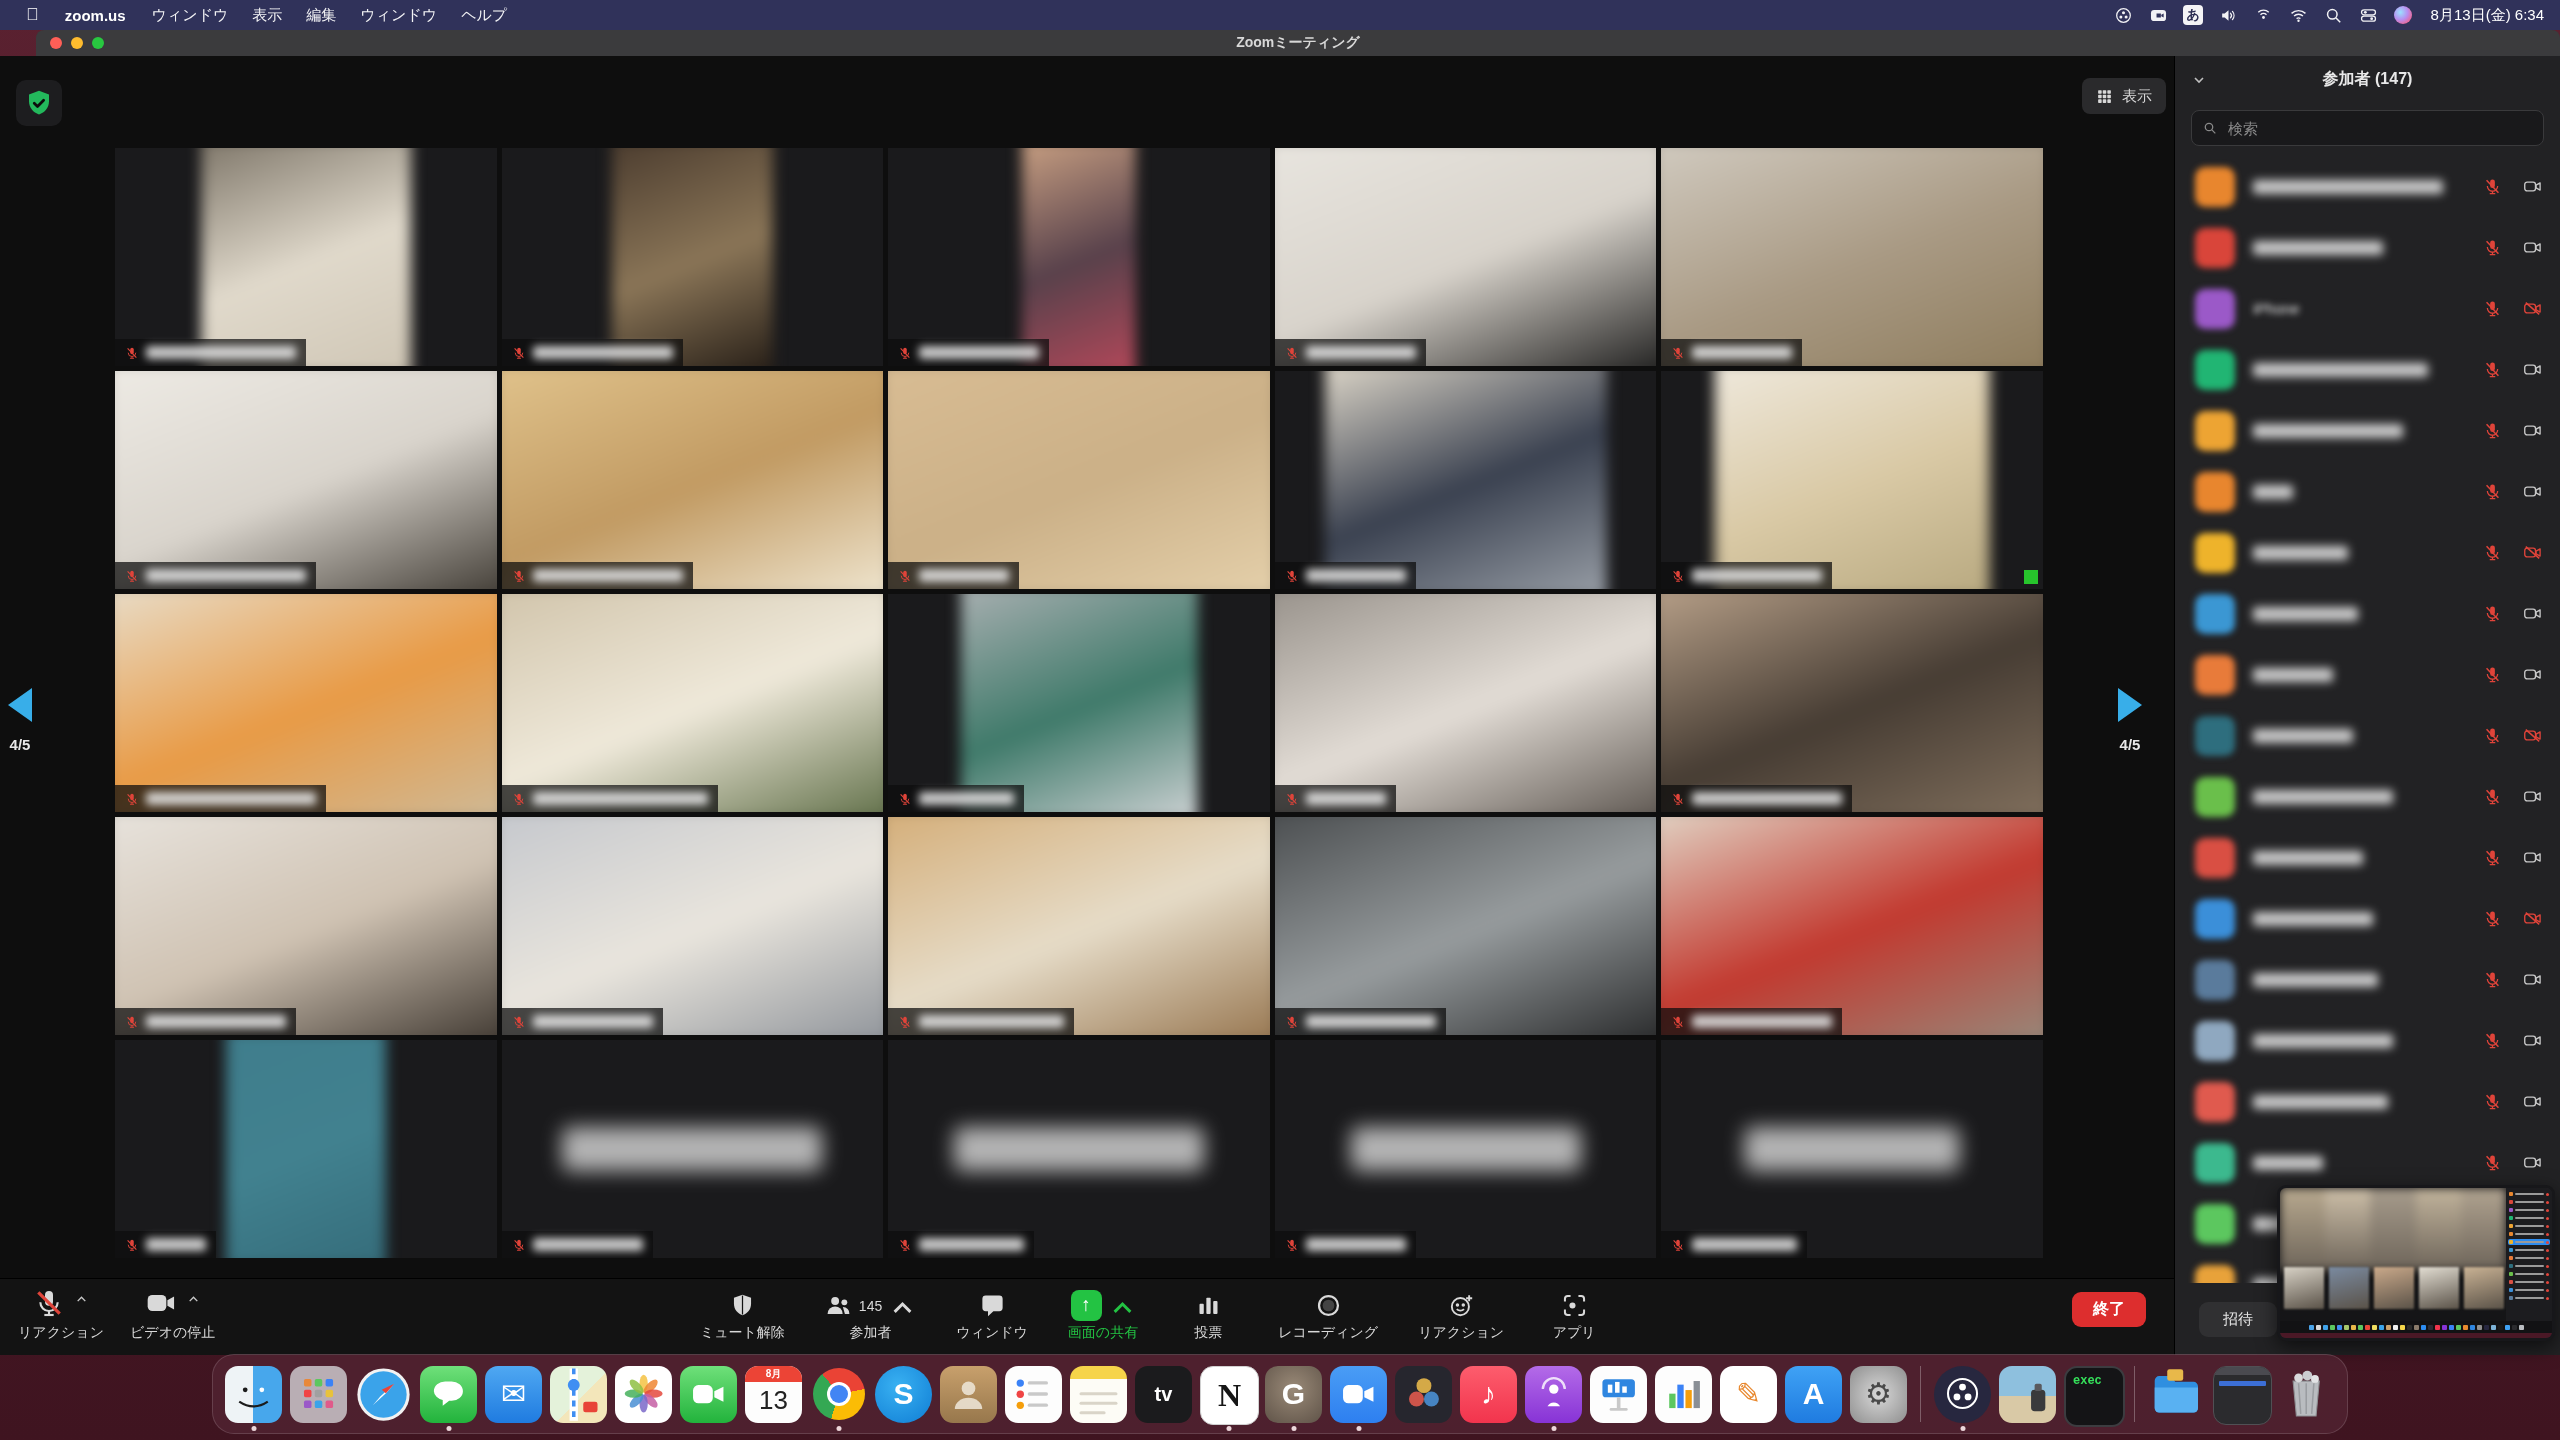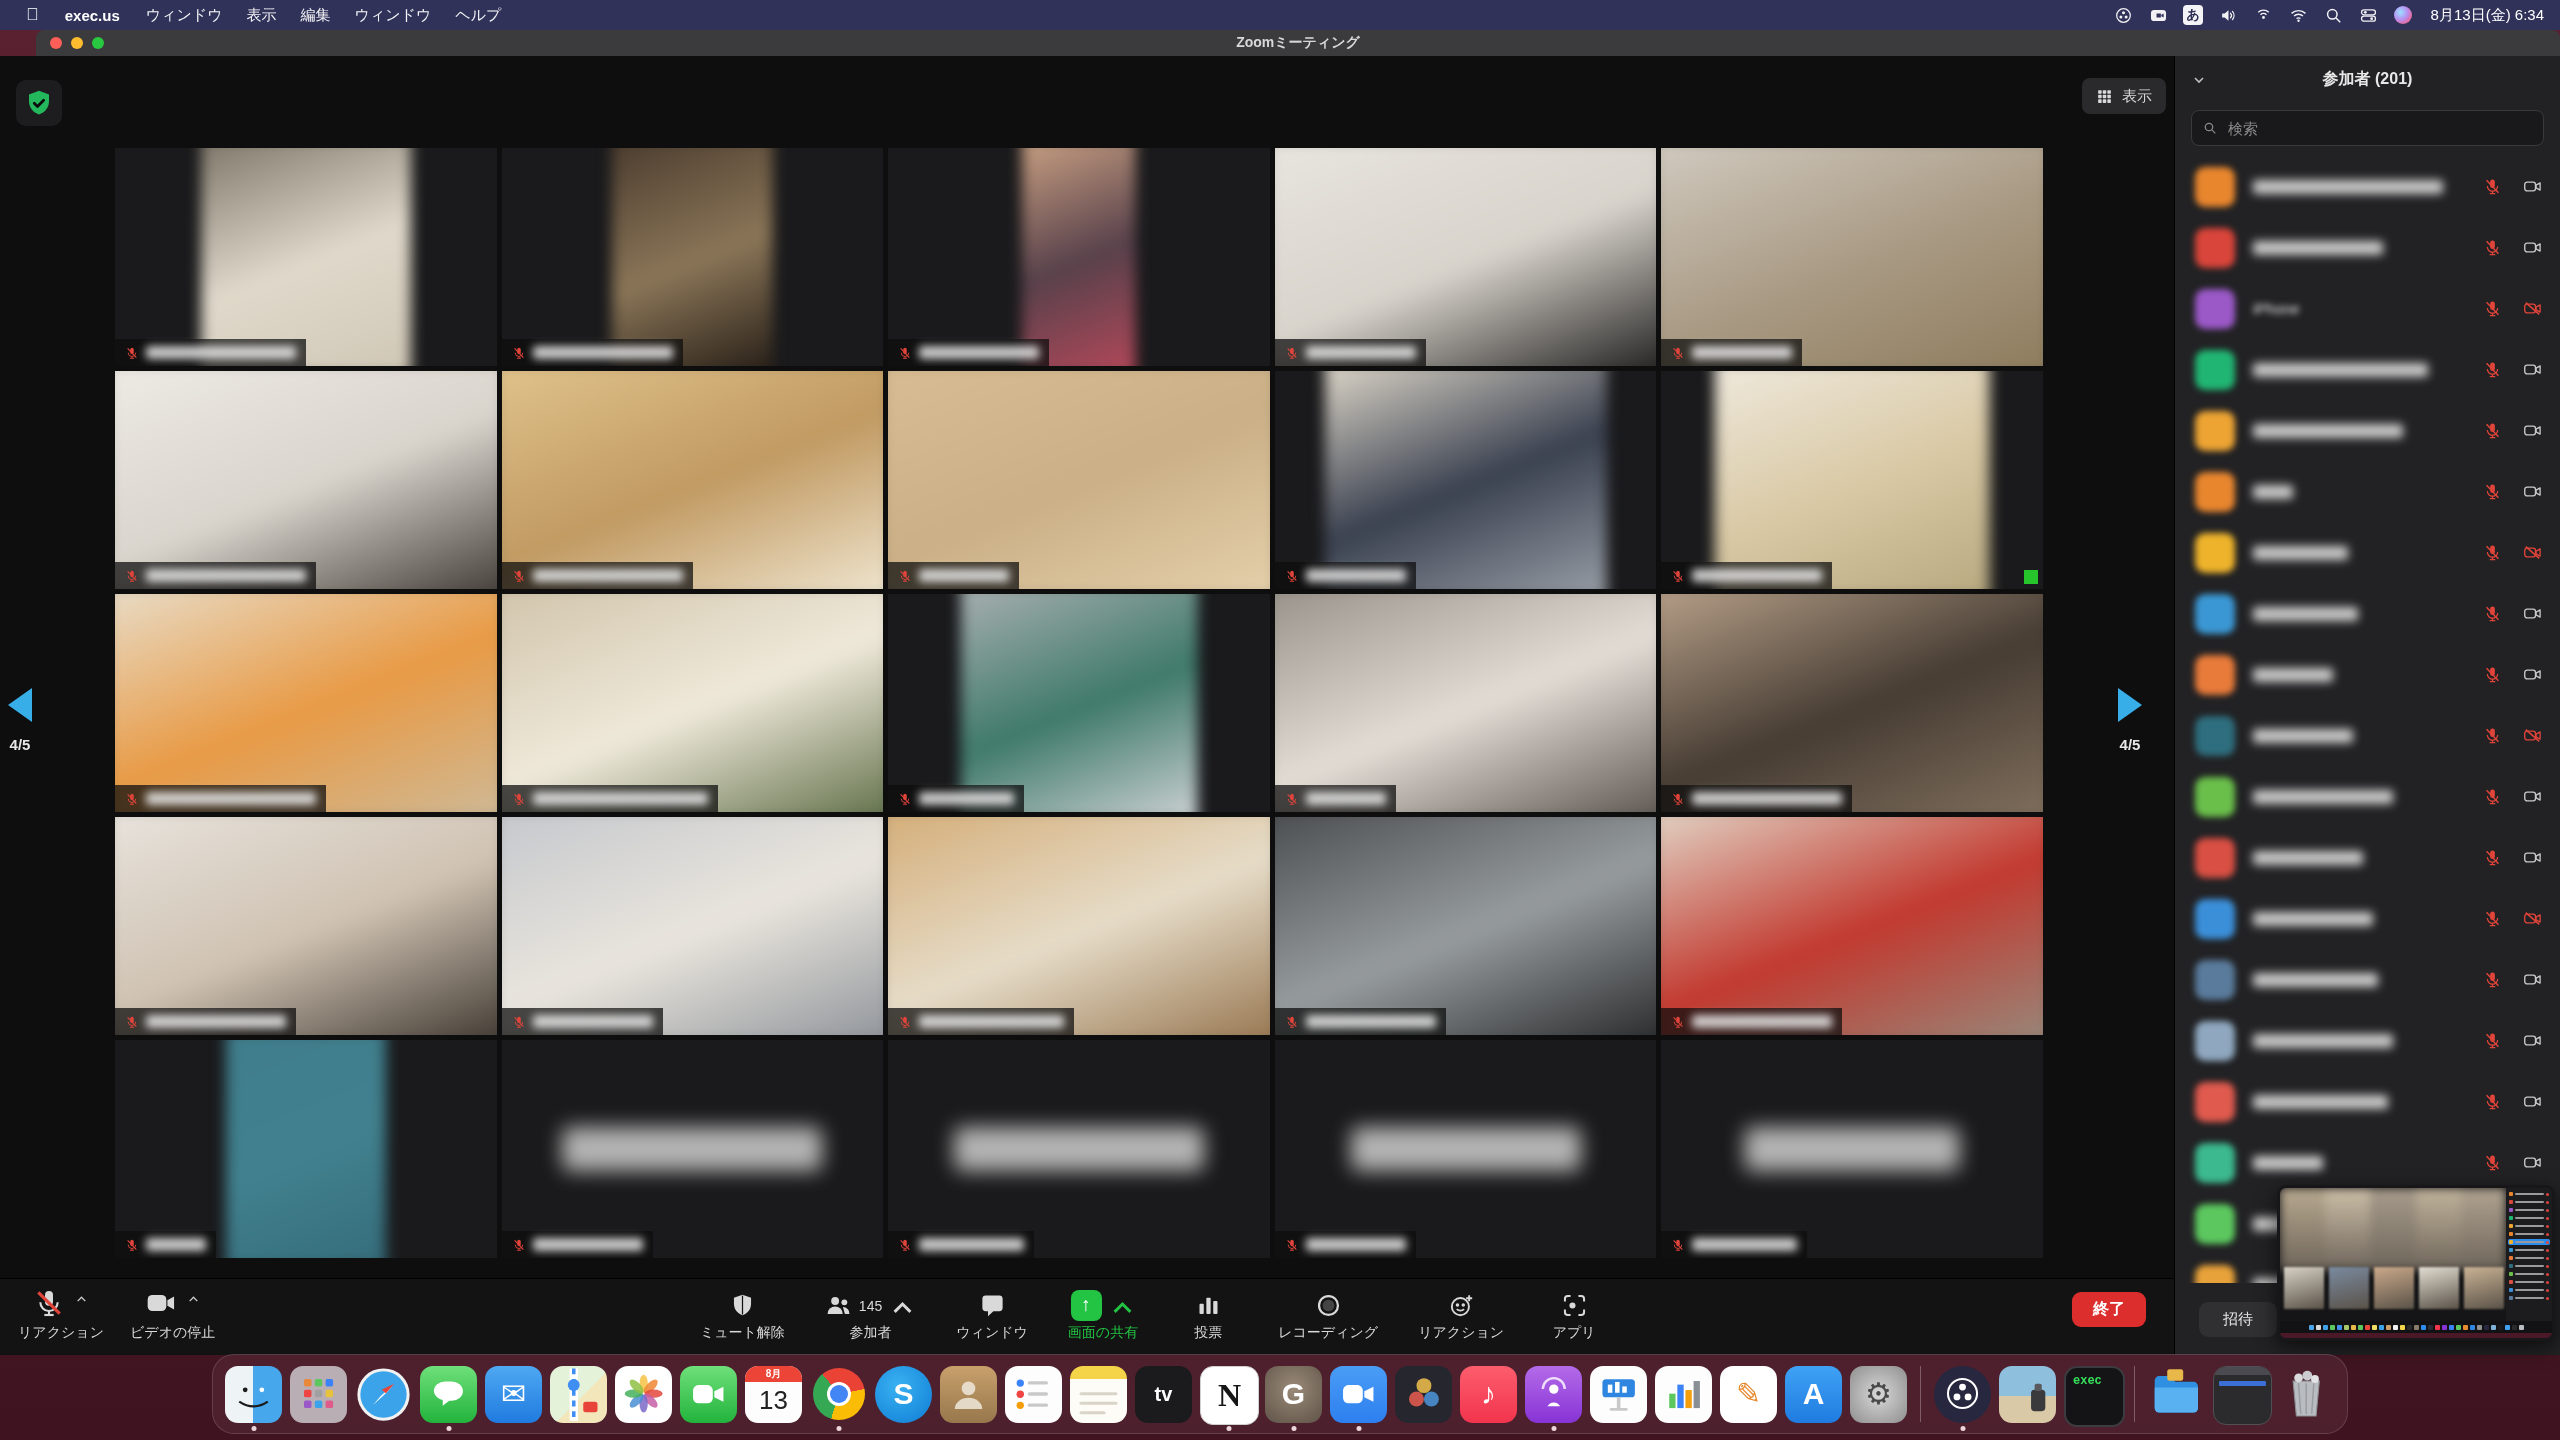--- a/index.html
+++ b/index.html
@@ -139,21 +139,21 @@
   .notion-n{font-family:"Liberation Serif","DejaVu Serif",serif;font-weight:bold;font-size:32px;color:#161616;}
 </style>
 </head>
 <body>
 
 <div class="screen">
 
   <div class="menubar">
     <div class="mb-left">
       <span class="mb-apple"></span>
-      <span class="mb-app">exec.us</span>
+      <span class="mb-app">zoom.us</span>
       <span id="menu-items"><span class="mb-item">ウィンドウ</span><span class="mb-item">表示</span><span class="mb-item">編集</span><span class="mb-item">ウィンドウ</span><span class="mb-item">ヘルプ</span></span>
     </div>
     <div class="mb-right">
       <span id="status-icons" style="display:flex;align-items:center;gap:8px;">
           <span class="st-ic">
             <svg viewBox="0 0 24 24" fill="none" stroke="currentColor" stroke-width="1.6">
               <circle cx="12" cy="12" r="8.6"></circle>
               <circle cx="12" cy="8.4" r="1.9" fill="currentColor" stroke="none"></circle>
               <circle cx="8.7" cy="14" r="1.9" fill="currentColor" stroke="none"></circle>
               <circle cx="15.3" cy="14" r="1.9" fill="currentColor" stroke="none"></circle>
@@ -694,21 +694,21 @@
           </div>
         <div class="end-btn">終了</div>
       </div>
     </div>
 
     <div class="panel">
       <div class="p-head">
         <svg class="p-chev" viewBox="0 0 24 24" fill="none" stroke="currentColor" stroke-width="2.4">
             <polyline points="6,9 12,15 18,9"></polyline>
           </svg>
-        <span class="p-title">参加者 (201)</span>
+        <span class="p-title">参加者 (147)</span>
       </div>
       <div class="p-search">
         <svg viewBox="0 0 24 24" fill="none" stroke="currentColor" stroke-width="1.9">
             <circle cx="10.5" cy="10.5" r="5.6"></circle>
             <line x1="14.8" y1="14.8" x2="20" y2="20"></line>
           </svg>
         <input type="text" placeholder="検索" style="">
       </div>
       <div class="p-list" id="plist">
           <div class="prow">

